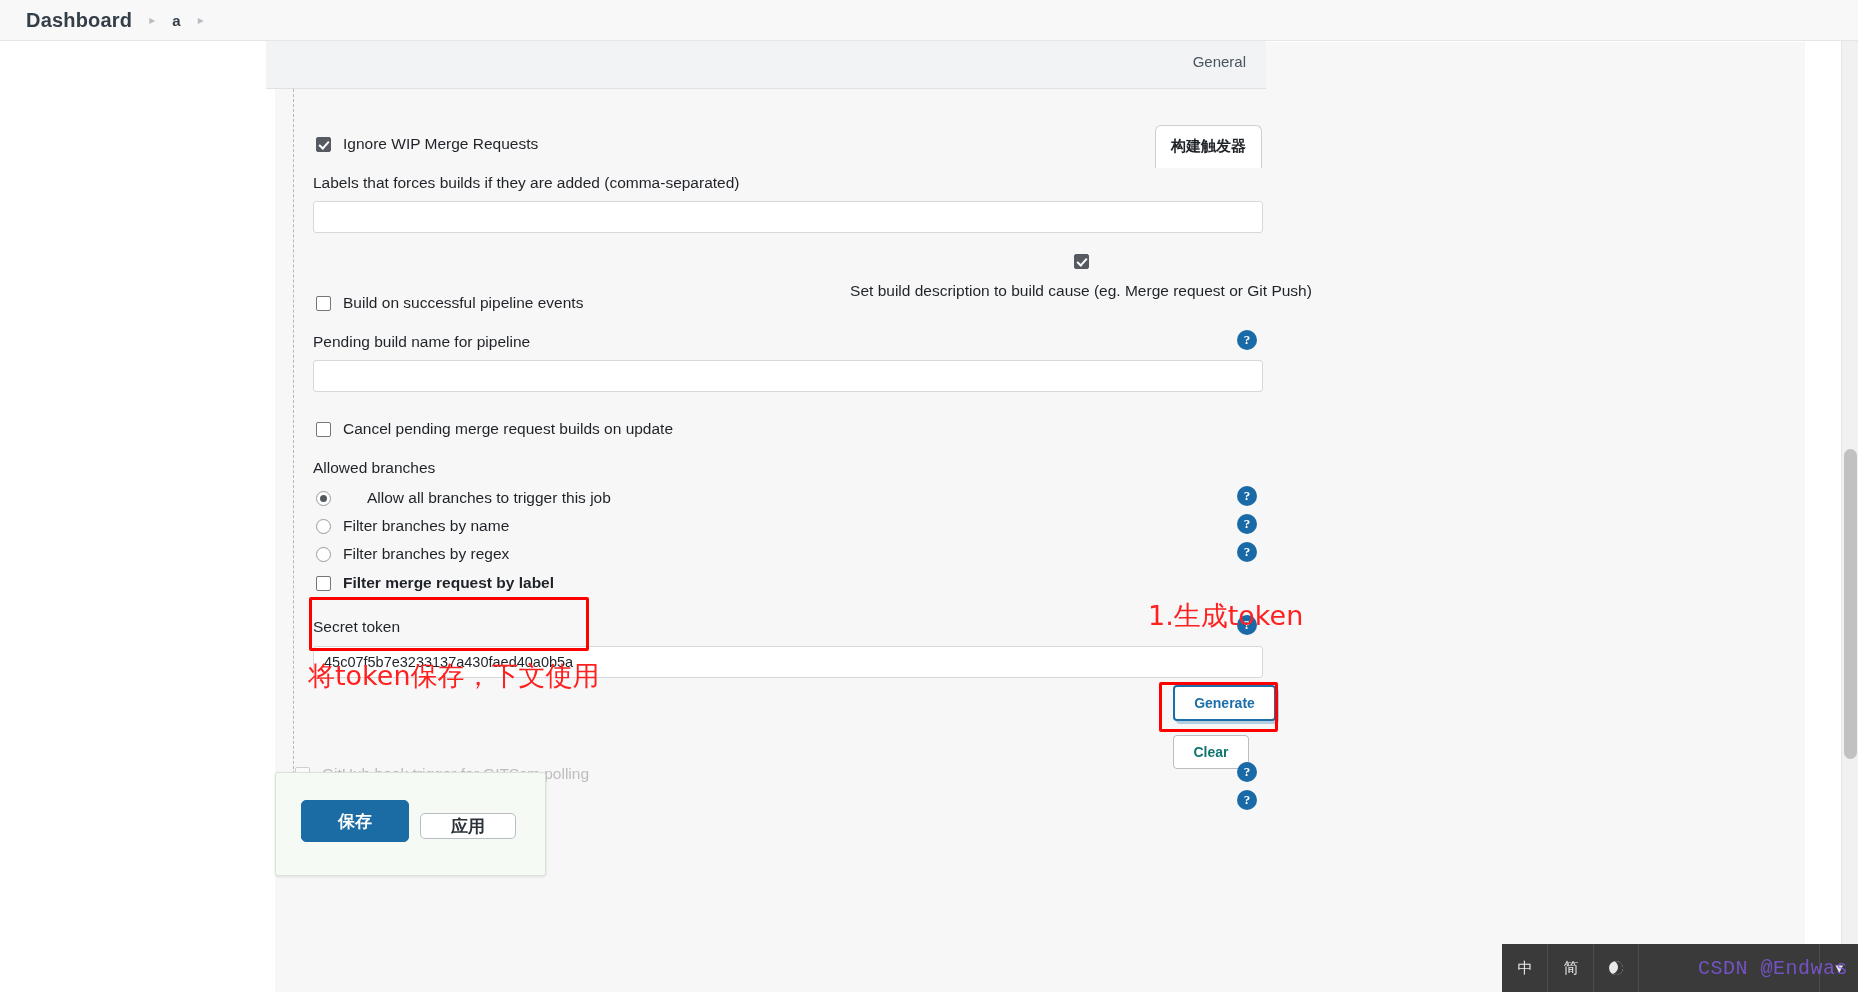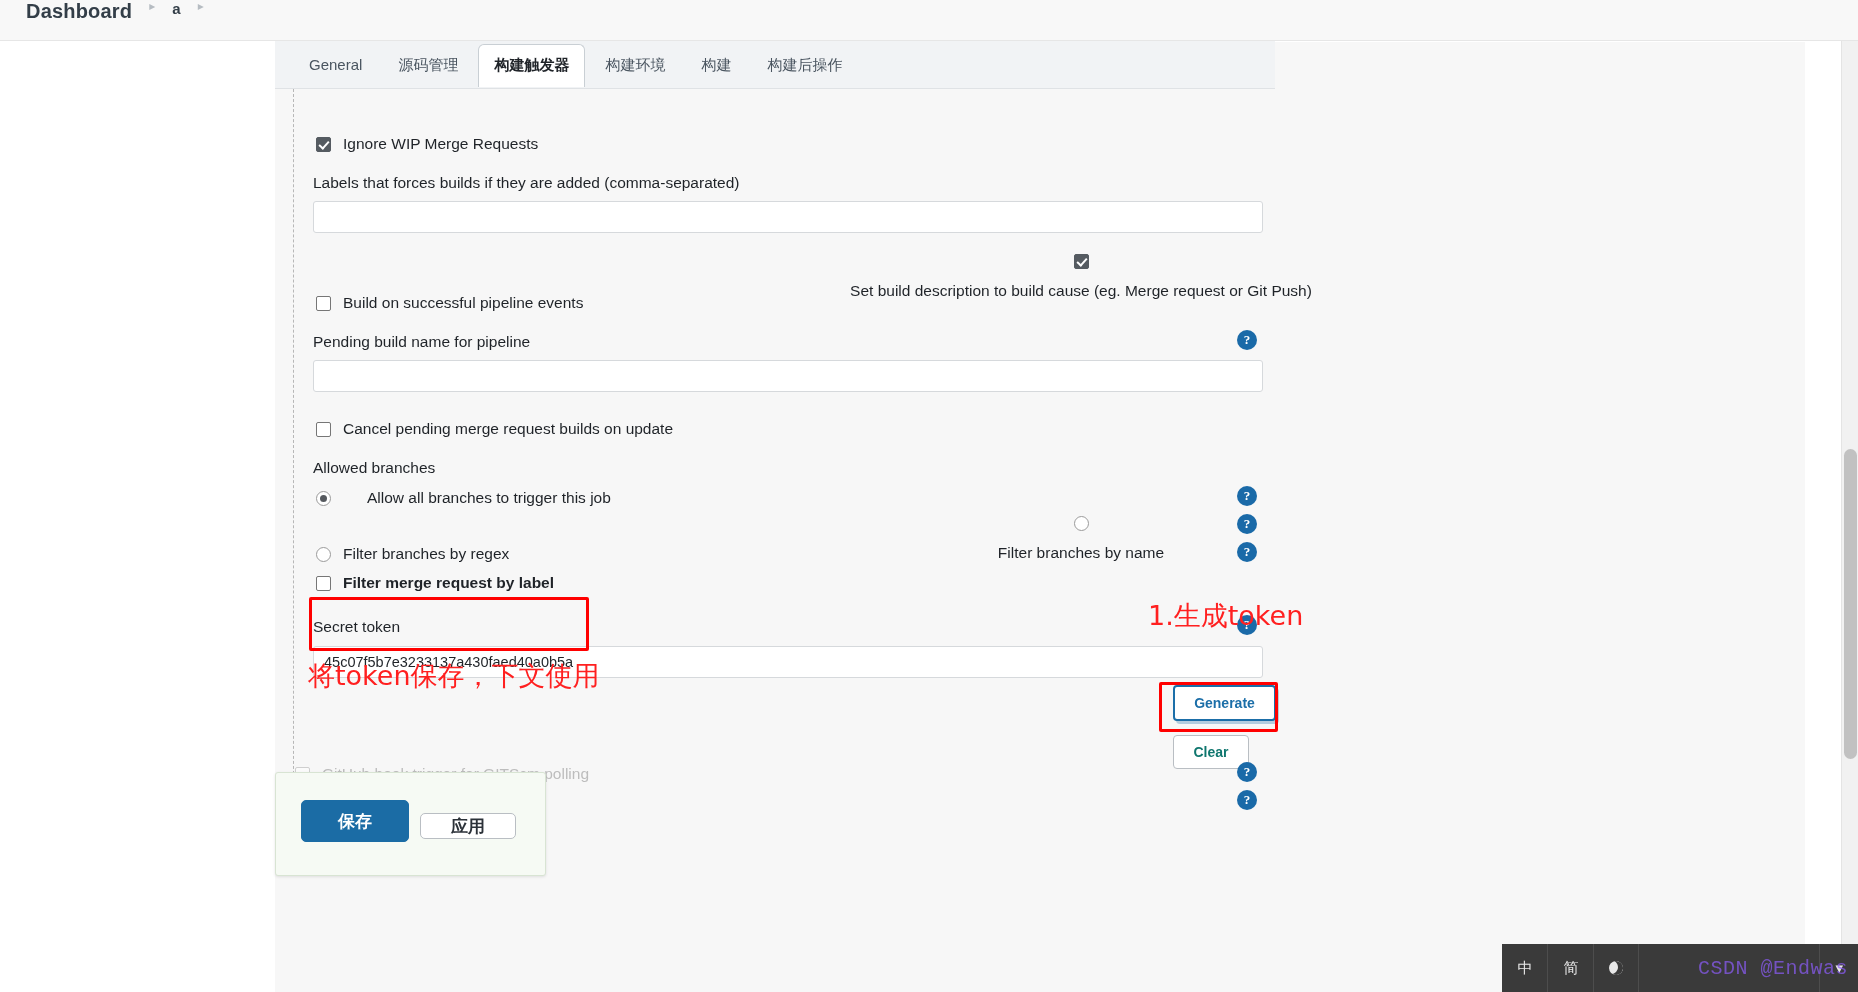--- a/index.html
+++ b/index.html
@@ -18,21 +18,21 @@
 
   
   .breadcrumb-bar {
     position: absolute;
     top: 0; left: 0;
     width: 1858px;
     height: 41px;
     background: #f8f8f8;
     border-bottom: 1px solid #e6e6e6;
     display: flex;
-    align-items: flex-start;
+    align-items: center;
     padding-left: 26px;
     box-sizing: border-box;
   }
   .crumb-root {
     font-size: 20px;
     font-weight: bold;
     color: #333e48;
     letter-spacing: .2px;
   }
   .crumb-item {
@@ -74,30 +74,31 @@
   .white-gutter-right {
     position: absolute;
     left: 1805px; top: 0;
     width: 53px; height: 951px;
     background: #ffffff;
   }
 
   
   .tabbar {
     position: absolute;
-    left: 275px;
+    left: 266px;
     top: 0px;
     width: 1000px;
     height: 48px;
     background: #f1f3f5;
     border-bottom: 1px solid #dfe2e5;
     display: flex;
-    align-items: center;
+    align-items: flex-end;
     box-sizing: border-box;
     padding-left: 18px;
+    flex-direction: column;
   }
   .tab {
     font-size: 15px;
     color: #4a5560;
     padding: 10px 15px 11px 15px;
     margin-right: 4px;
     border: 1px solid transparent;
     border-bottom: none;
     border-radius: 6px 6px 0 0;
     cursor: pointer;
@@ -431,21 +432,21 @@
       <div class="row" style="top:369px; left:38px;">
         <span class="label-text">Allowed branches</span>
       </div>
 
       <div class="row ctl-row" style="top:399px; left:41px;gap:36px;">
         <span class="rdo sel"></span>
         <span class="label-text">Allow all branches to trigger this job</span>
       </div>
       <div class="help" style="top:397px; left:962px;">?</div>
 
-      <div class="row ctl-row" style="top:427px; left:41px;flex-direction:column;">
+      <div class="row ctl-row" style="top:427px; left:41px;">
         <span class="rdo"></span>
         <span class="label-text">Filter branches by name</span>
       </div>
       <div class="help" style="top:425px; left:962px;">?</div>
 
       <div class="row ctl-row" style="top:455px; left:41px;">
         <span class="rdo"></span>
         <span class="label-text">Filter branches by regex</span>
       </div>
       <div class="help" style="top:453px; left:962px;">?</div>

